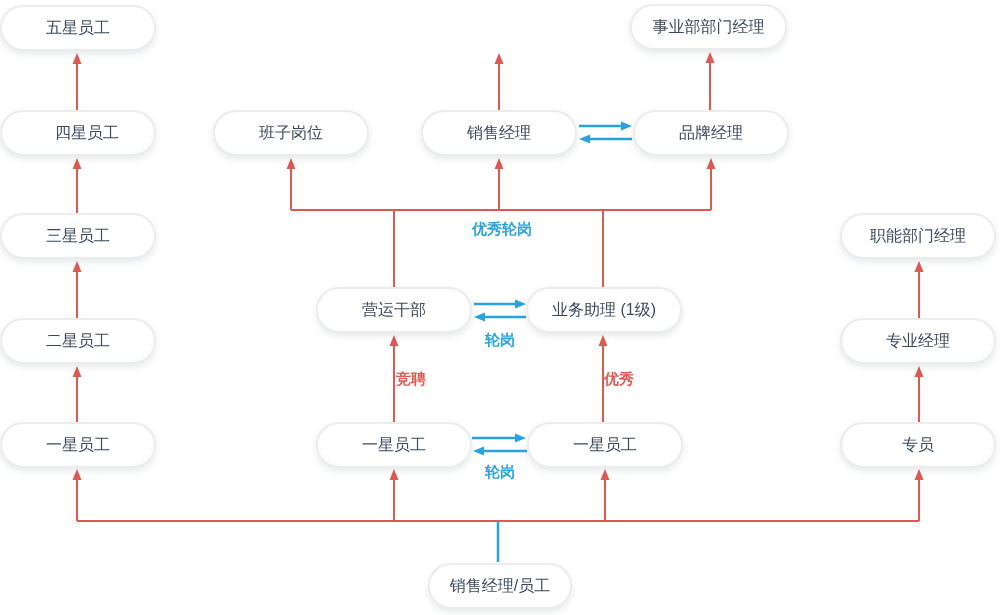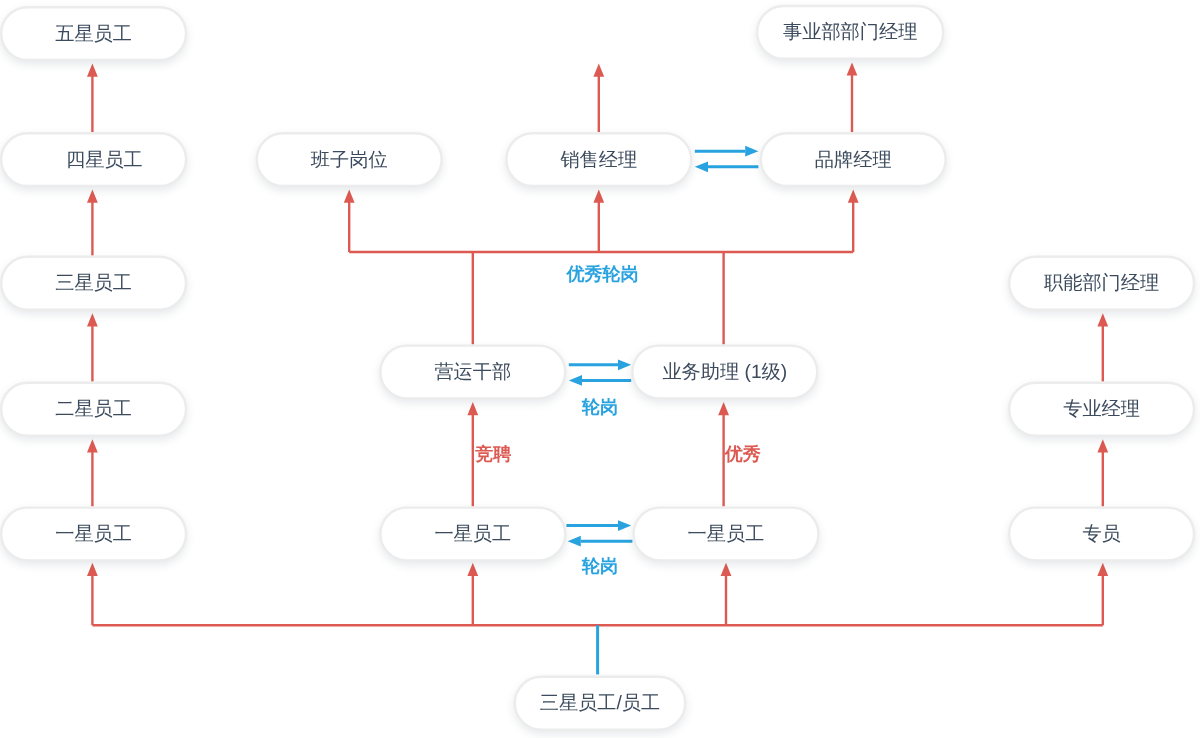--- a/index.html
+++ b/index.html
@@ -113,21 +113,21 @@
 
   <div class="node" style="left:316px;top:287px;width:156px;height:46px;">营运干部</div>
   <div class="node" style="left:526px;top:287px;width:156px;height:46px;">业务助理 (1级)</div>
   <div class="node" style="left:316px;top:422px;width:156px;height:46px;">一星员工</div>
   <div class="node" style="left:527px;top:422px;width:156px;height:46px;">一星员工</div>
 
   <div class="node" style="left:840px;top:213px;width:156px;height:46px;">职能部门经理</div>
   <div class="node" style="left:840px;top:318px;width:156px;height:46px;">专业经理</div>
   <div class="node" style="left:840px;top:422px;width:156px;height:46px;">专员</div>
 
-  <div class="node" style="left:428px;top:563px;width:144px;height:46px;">三星员工/员工</div>
+  <div class="node" style="left:428px;top:563px;width:144px;height:46px;">销售经理/员工</div>
 
   <div class="elabel blue" style="left:502px;top:229px;">优秀轮岗</div>
   <div class="elabel blue" style="left:500px;top:340px;">轮岗</div>
   <div class="elabel blue" style="left:500px;top:472px;">轮岗</div>
   <div class="elabel red" style="left:366px;top:379px;">竞聘</div>
   <div class="elabel red" style="left:574px;top:379px;">优秀</div>
 
 </div>
 
 </body></html>

